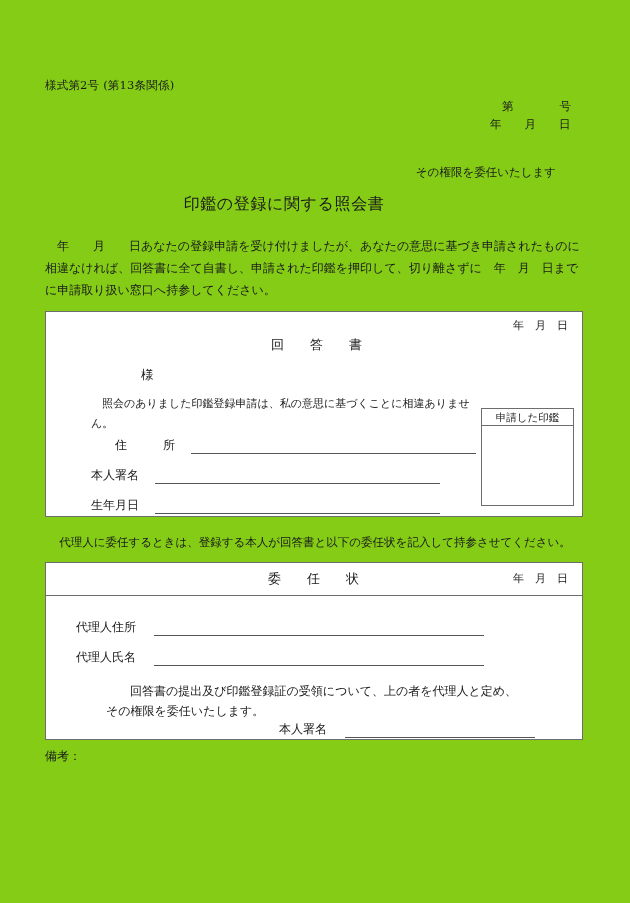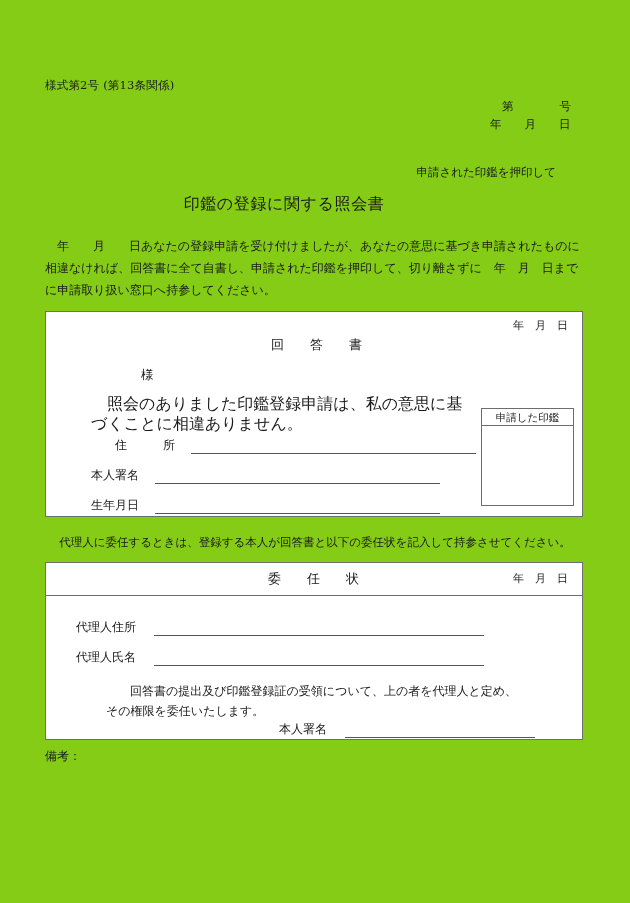--- a/index.html
+++ b/index.html
@@ -87,21 +87,21 @@
     font-size: 13px;
     white-space: pre;
   }
   .addressee {
     left: 95px; top: 55px;
     font-size: 12.5px;
   }
   .reply-statement {
     left: 45px; top: 82px;
     width: 380px;
-    font-size: 16px;
+    font-size: 11px;
     line-height: 20px;
     white-space: pre-wrap;
   }
 
   .field-row {
     position: absolute;
     display: flex;
     align-items: flex-end;
     font-size: 12px;
   }
@@ -189,21 +189,21 @@
 <body>
 
 <div id="page">
 
   <div class="abs form-no">様式第2号 (第13条関係)</div>
 
   <div class="abs doc-number">第　　　　号</div>
 
   <div class="abs doc-date">年　　月　　日</div>
 
-  <div class="abs issuer">申請された印鑑を押印して</div>
+  <div class="abs issuer">その権限を委任いたします</div>
 
   <div class="abs doc-title">印鑑の登録に関する照会書</div>
 
   <div class="abs intro">
     <p>　年　　月　　日あなたの登録申請を受け付けましたが、あなたの意思に基づき申請されたものに相違なければ、回答書に全て自書し、申請された印鑑を押印して、切り離さずに　年　月　日までに申請取り扱い窓口へ持参してください。</p>
   </div>
 
   <div class="abs box" id="reply-box">
 
     <div class="abs reply-date">年　月　日</div>

